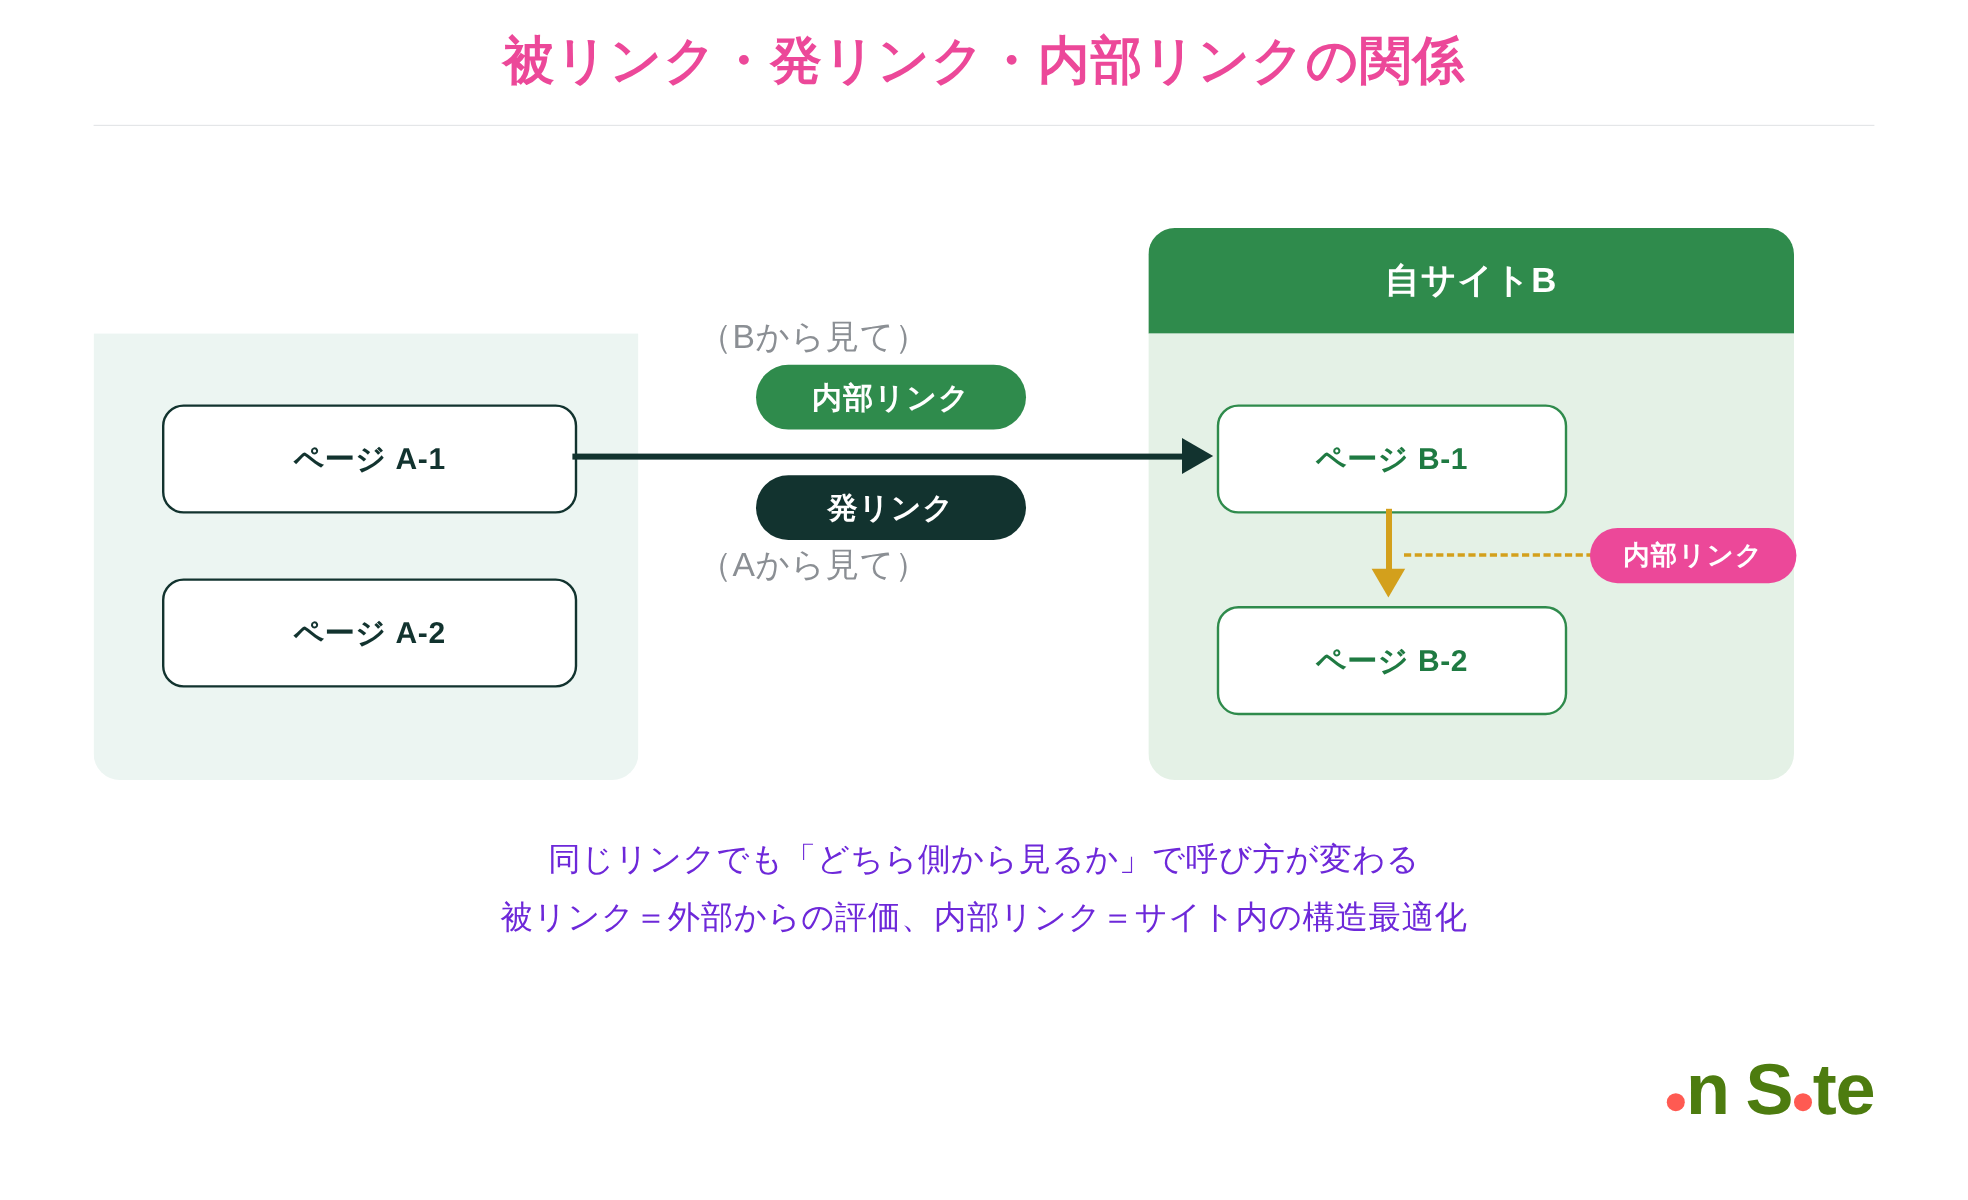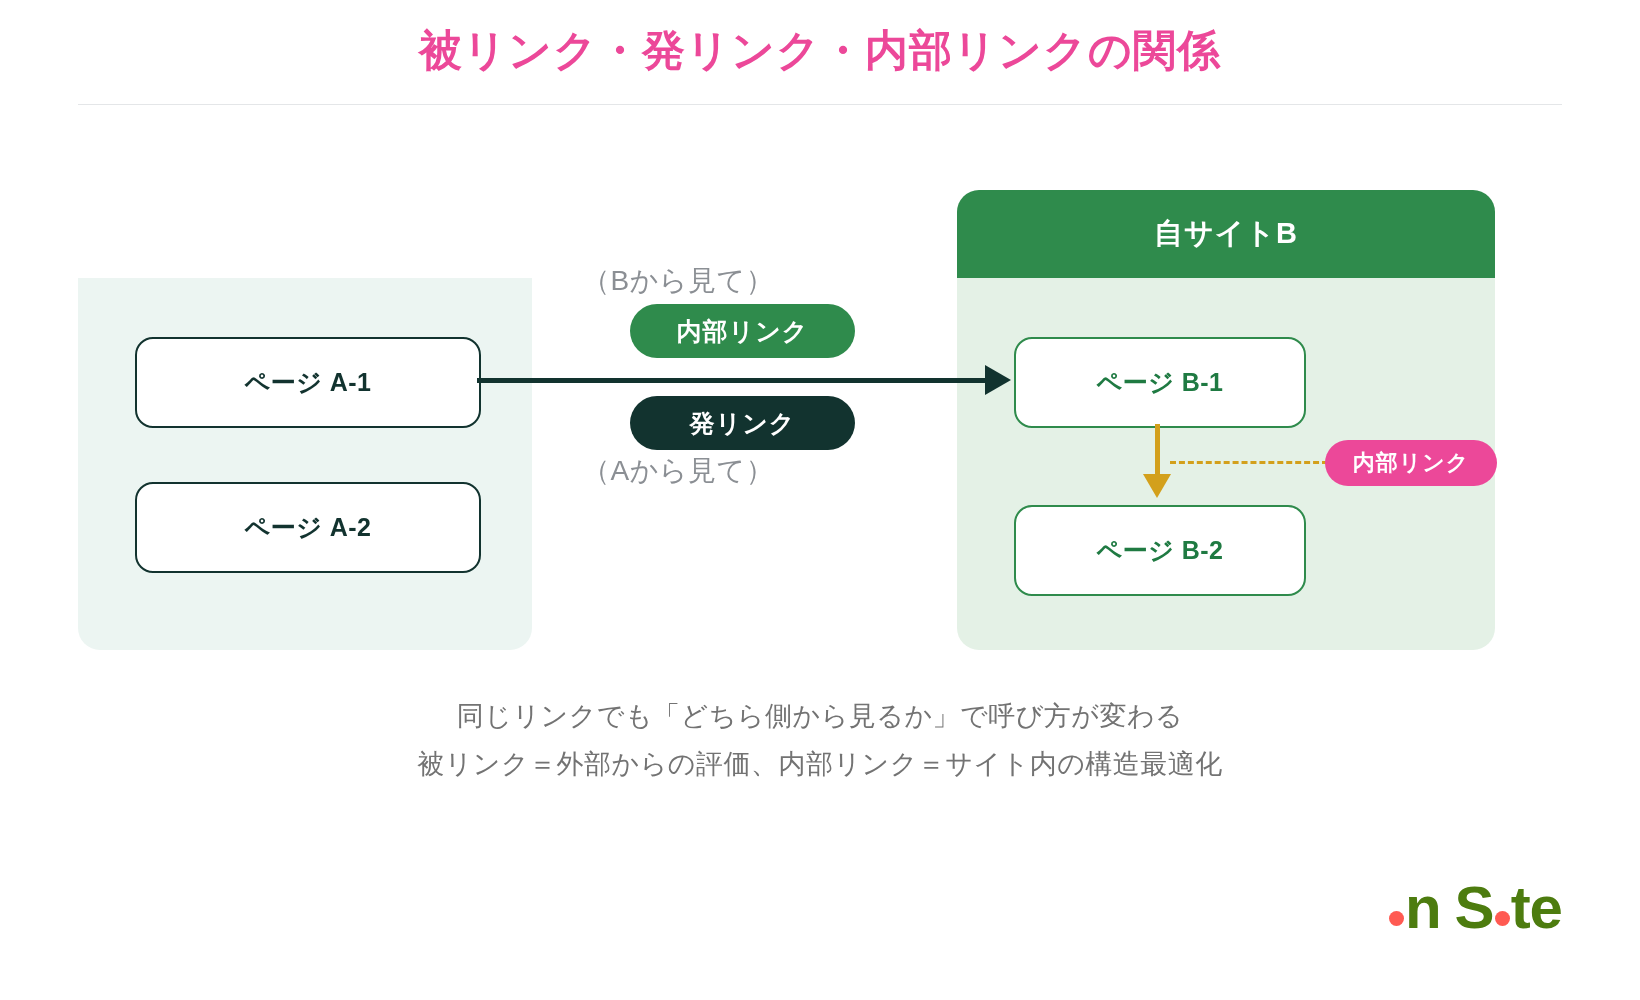--- a/index.html
+++ b/index.html
@@ -209,21 +209,21 @@
   }
 
   
   .caption {
     position: absolute;
     left: 0;
     top: 692px;
     width: 1640px;
     text-align: center;
     font-size: 27px;
-    color: #737373;
+    color: #6d28d9;
     line-height: 48px;
     letter-spacing: 0.5px;
   }
 
   
   .logo {
     position: absolute;
     right: 78px;
     bottom: 62px;
     font-size: 60px;

